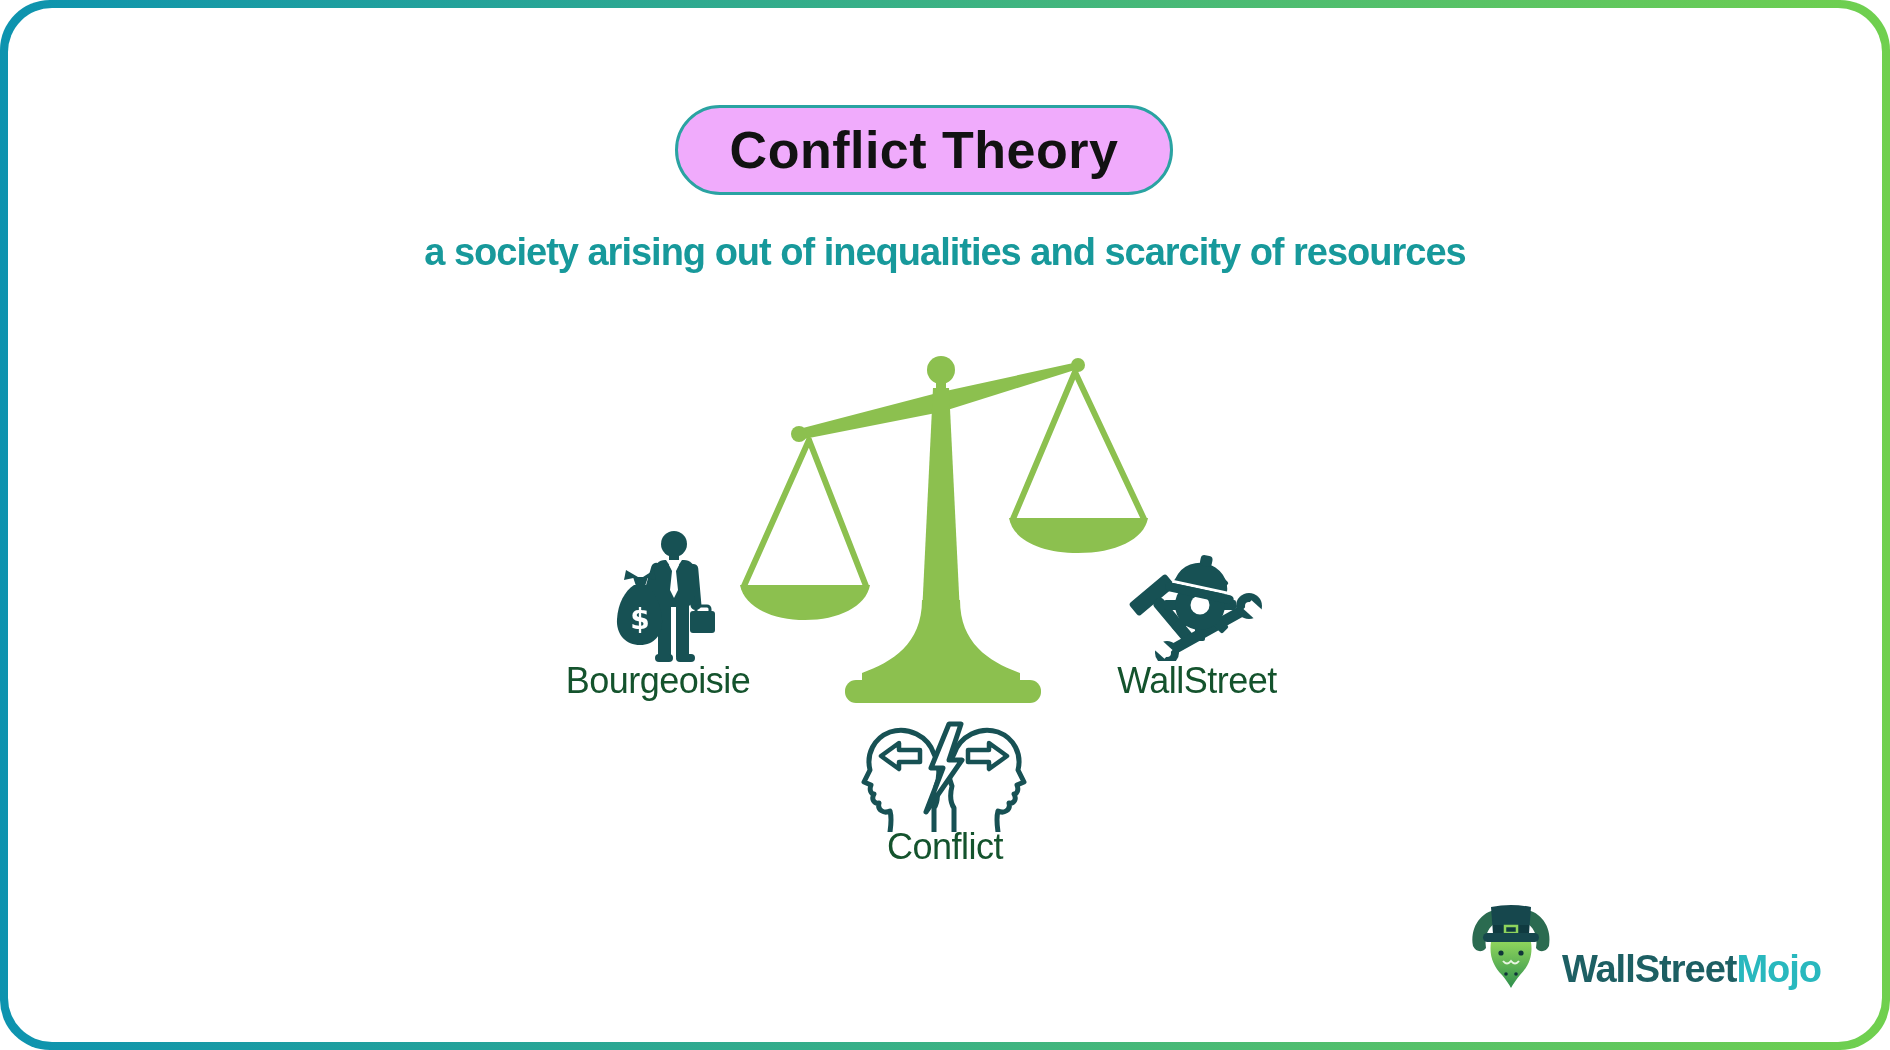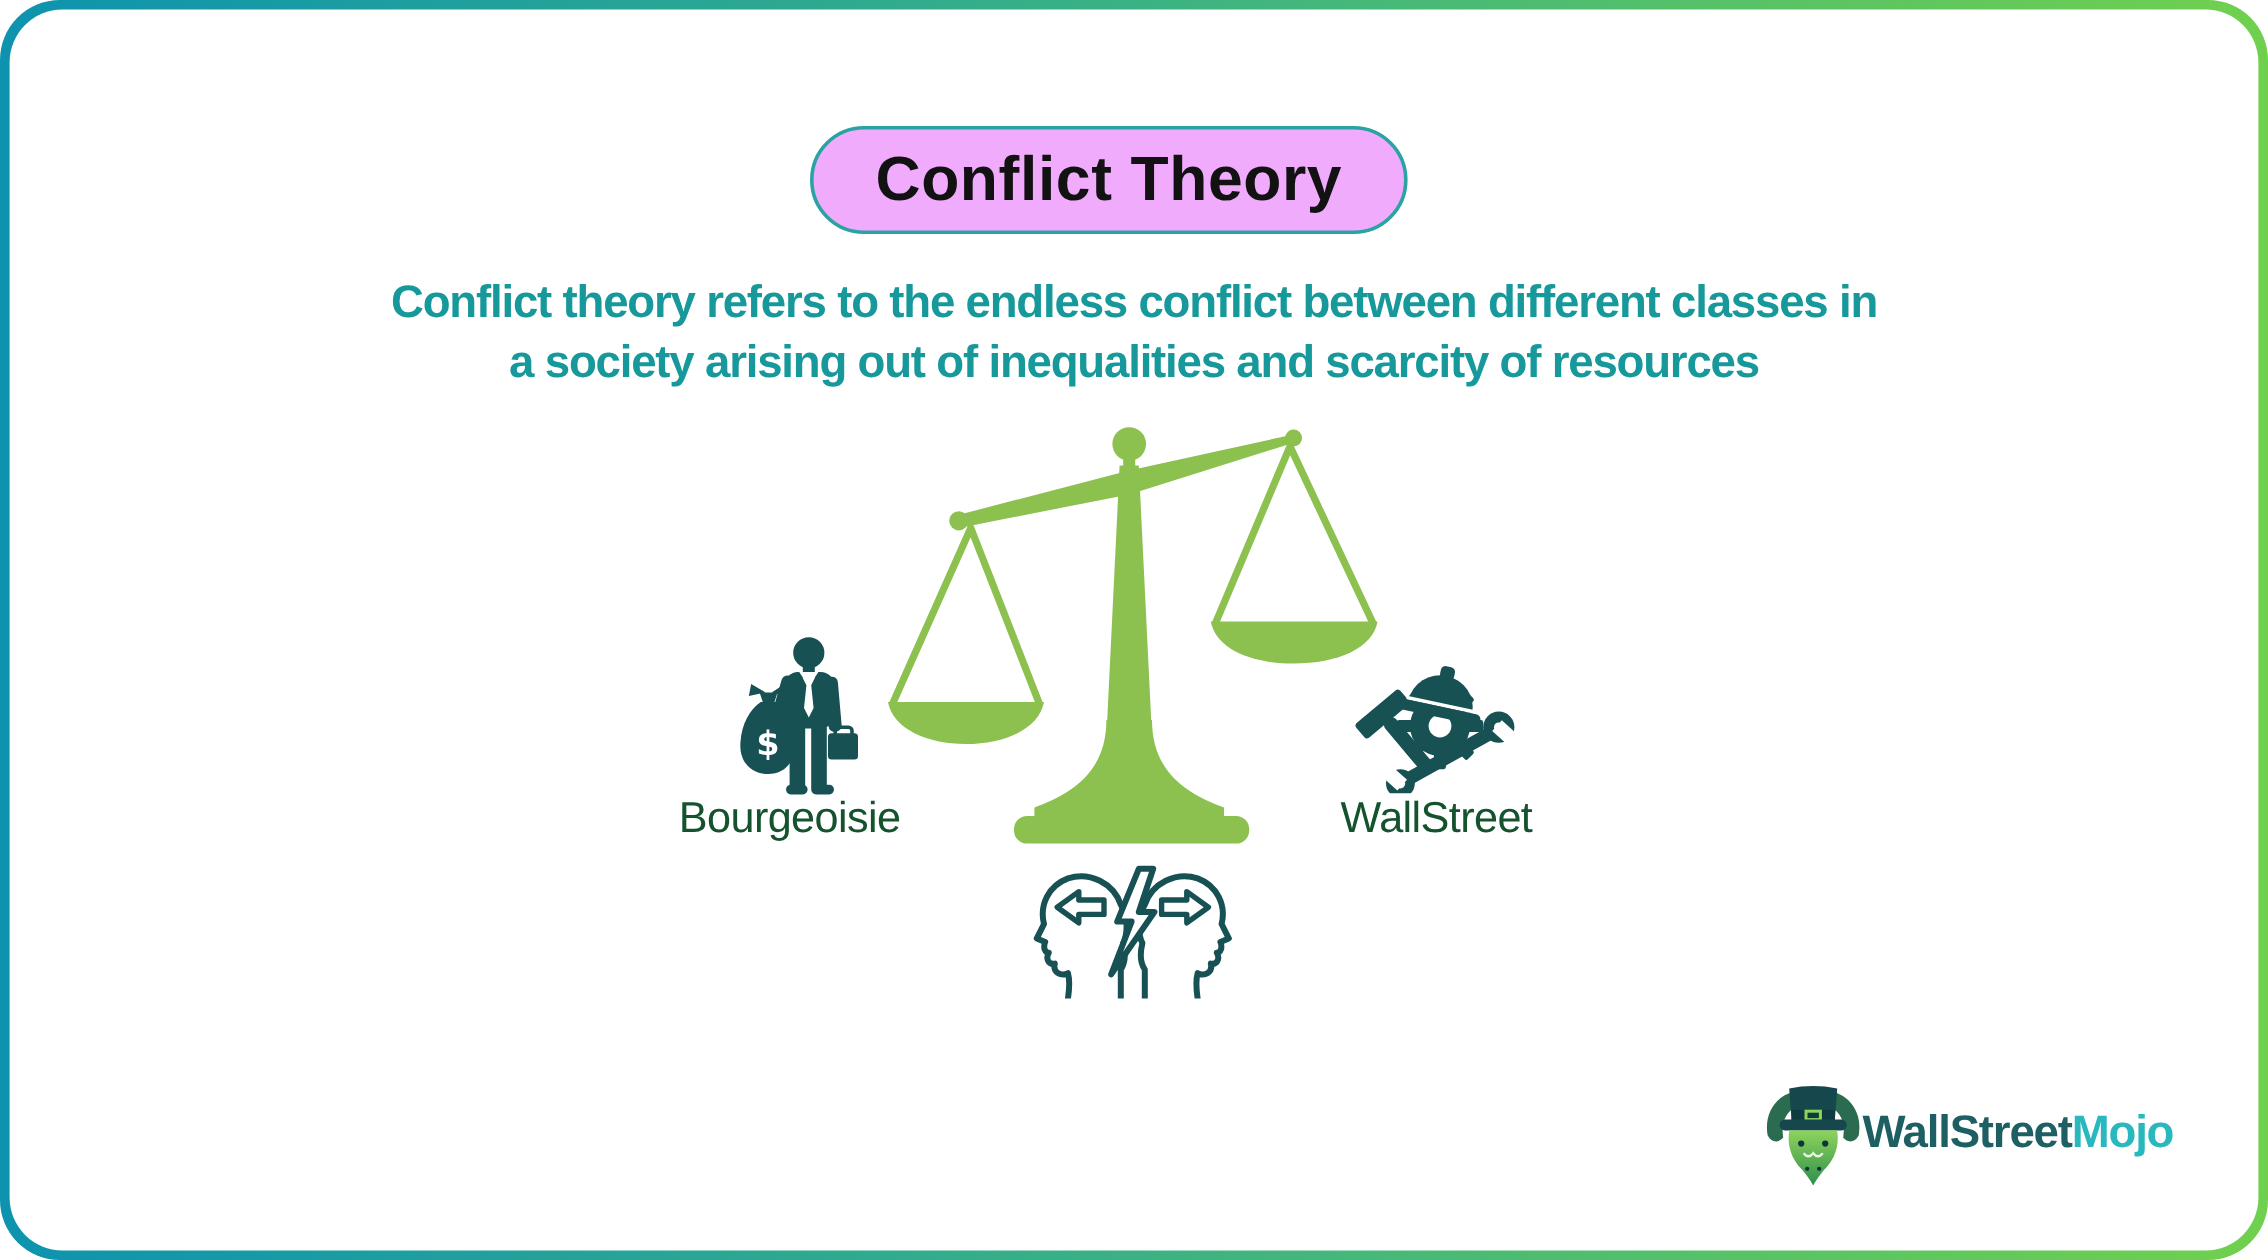--- a/index.html
+++ b/index.html
@@ -38,21 +38,21 @@
   .diagram-label{
     position:absolute;width:340px;text-align:center;
     color:#14532d;font-size:36px;font-weight:400;letter-spacing:-0.5px;
   }
   .label-left{left:488px;top:660px;}
   .label-right{left:1027px;top:660px;}
   .label-bottom{left:775px;top:826px;}
   .abs{position:absolute;}
   .logo{
     position:absolute;left:1470px;top:900px;
-    display:flex;align-items:center;gap:0;
+    display:flex;align-items:flex-end;gap:10px;
   }
   .logo-text{
     font-size:38px;font-weight:800;letter-spacing:-1px;line-height:1;
     white-space:nowrap;
   }
   .logo-text .primary{color:#1d5f63;}
   .logo-text .secondary{color:#29b8be;}
 </style>
 </head>
 <body>
@@ -61,21 +61,20 @@
 
   <div class="frame">
     <div class="frame-inner"></div>
   </div>
 
   <div class="title-pill">
     <span>Conflict Theory</span>
   </div>
 
   <div class="subtitle">
-    <div>Conflict theory refers to the endless conflict between different classes in</div>
     <div>a society arising out of inequalities and scarcity of resources</div>
   </div>
 
   <svg class="abs" style="left:690px;top:330px;" width="520" height="390" viewBox="690 330 520 390">
     <g fill="#8cc04f">
 
       <circle cx="941" cy="370" r="14"></circle>
       <rect x="936" y="380" width="10" height="18"></rect>
 
       <polygon points="799,429 941,392 1078,362 1078,369 941,412 799,440"></polygon>
@@ -163,20 +162,21 @@
       <path d="M98,112 L98,88 C94,82 94,74 96,66 C92,58 92,44 98,34 C104,16 124,6 142,12 C158,18 166,34 162,50 L168,62 L161,65 C163,70 161,74 158,74 C161,79 158,84 153,83 C155,90 148,94 142,91 C140,98 141,105 142,112"></path>
 
       <path transform="translate(176 0) scale(-1 1)" d="M98,112 L98,88 C94,82 94,74 96,66 C92,58 92,44 98,34 C104,16 124,6 142,12 C158,18 166,34 162,50 L168,62 L161,65 C163,70 161,74 158,74 C161,79 158,84 153,83 C155,90 148,94 142,91 C140,98 141,105 142,112"></path>
 
       <path d="M93,4 L75,48 L87,48 L70,92 L106,40 L93,40 L105,4 Z" fill="#ffffff"></path>
 
       <path d="M64,30 L43,30 L43,23 L25,36 L43,49 L43,42 L64,42 Z" stroke-width="4.5"></path>
       <path d="M112,30 L133,30 L133,23 L151,36 L133,49 L133,42 L112,42 Z" stroke-width="4.5"></path>
     </g>
   </svg>
+  <div class="diagram-label label-bottom">Conflict</div>
 
   <div class="logo">
     <svg width="82" height="88" viewBox="0 0 82 88">
       <defs>
         <linearGradient id="bullgrad" x1="0" y1="0" x2="0" y2="1">
           <stop offset="0" stop-color="#8ed45c"></stop>
           <stop offset="1" stop-color="#2e8f4d"></stop>
         </linearGradient>
       </defs>
       <path d="M3,46 C0,29 9,14 24,10 L28,21 C18,27 14,35 16,48 C12,53 6,52 3,46 Z" fill="#2b6b50"></path>

